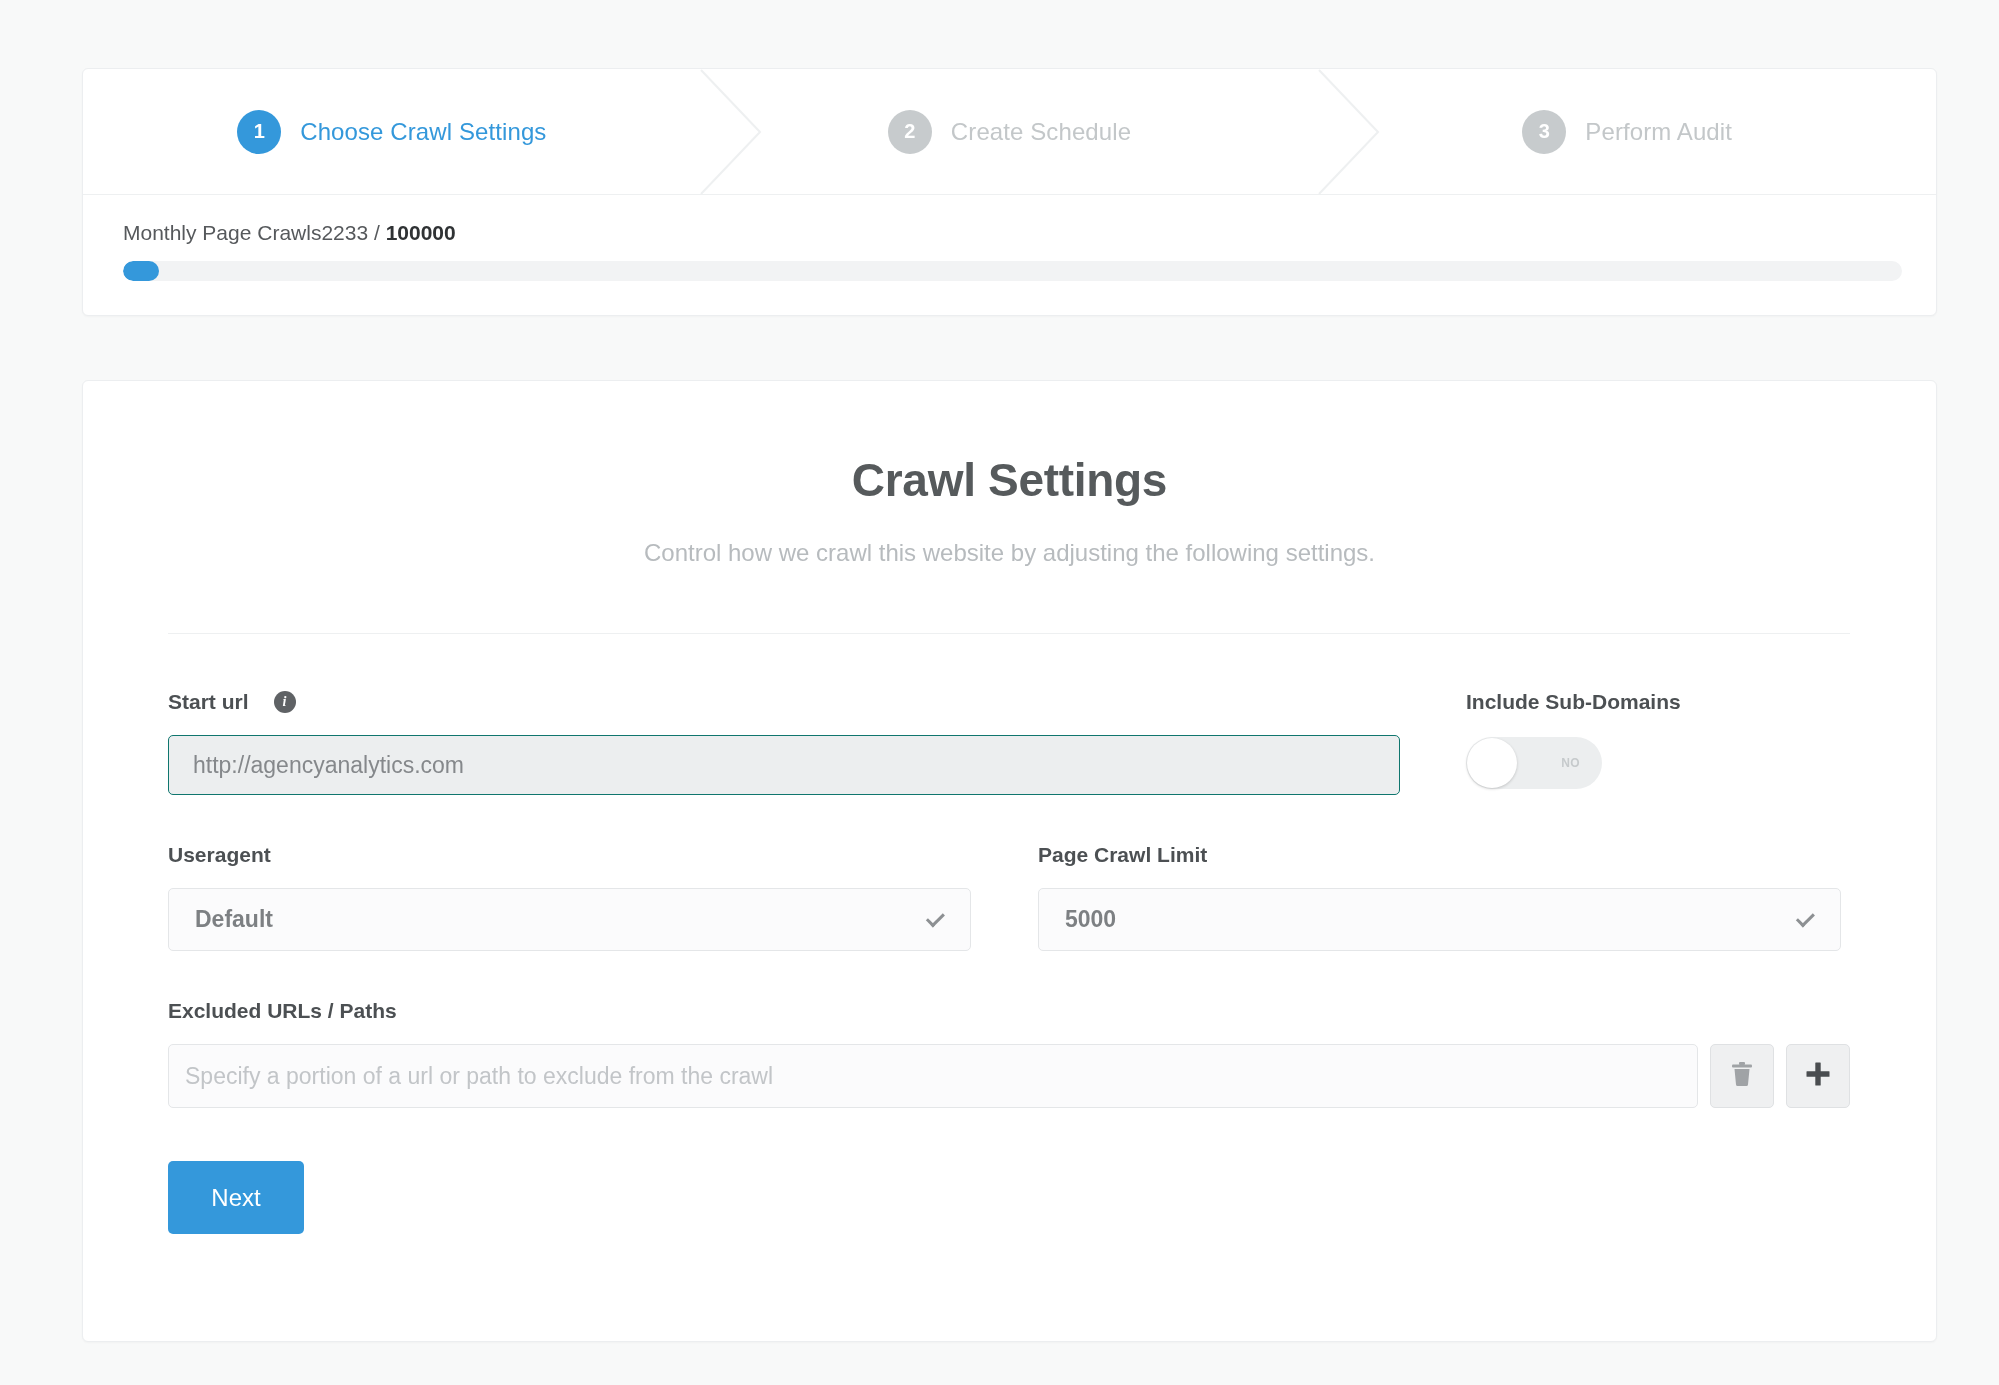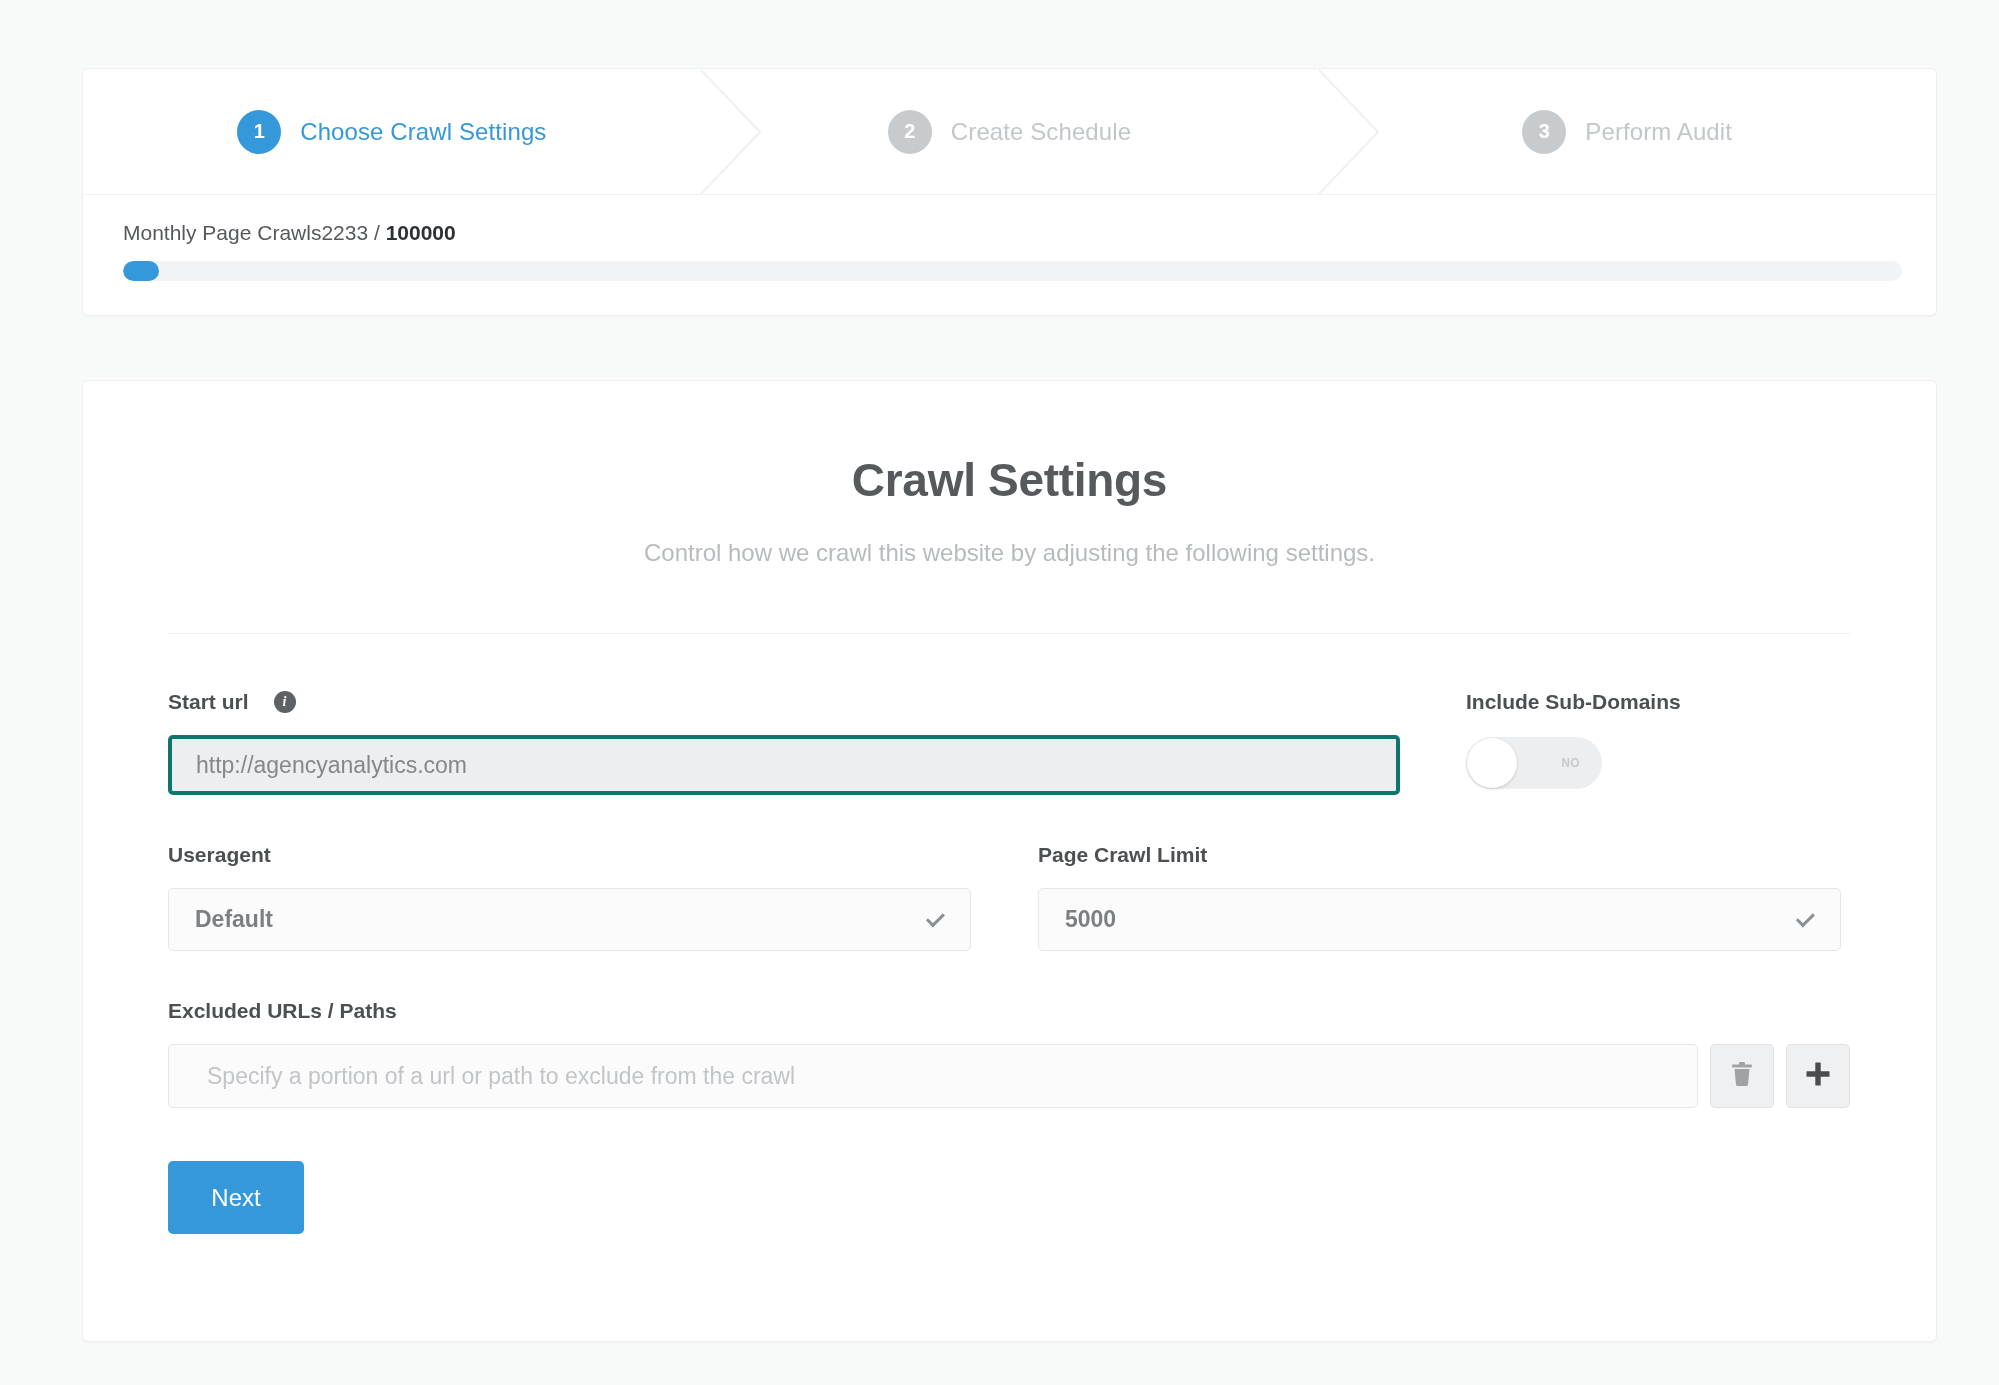--- a/index.html
+++ b/index.html
@@ -186,21 +186,21 @@
   .row-1 {
     display: flex;
     margin-top: 56px;
   }
   .col-start-url { width: 1232px; }
   .col-subdomain { margin-left: 66px; }
 
   .text-input {
     margin-top: 21px;
     height: 60px;
-    border: 4px solid #0f766e;
+    border: 1px solid #0f766e;
     border-radius: 5px;
     background: #eceeef;
     display: flex;
     align-items: center;
     padding: 0 24px;
     font-size: 23px;
     color: #85888b;
   }
 
   .toggle {
@@ -271,21 +271,21 @@
     gap: 12px;
   }
   .excl-input {
     flex: 1;
     height: 64px;
     border: 1px solid #e4e6e8;
     border-radius: 5px;
     background: #fbfbfc;
     display: flex;
     align-items: center;
-    padding: 0 38px;
+    padding: 0 16px;
     font-size: 23px;
     color: #c2c5c8;
   }
   .icon-btn {
     width: 64px;
     height: 64px;
     border: 1px solid #dfe1e3;
     border-radius: 5px;
     background: #eff0f1;
     display: flex;

